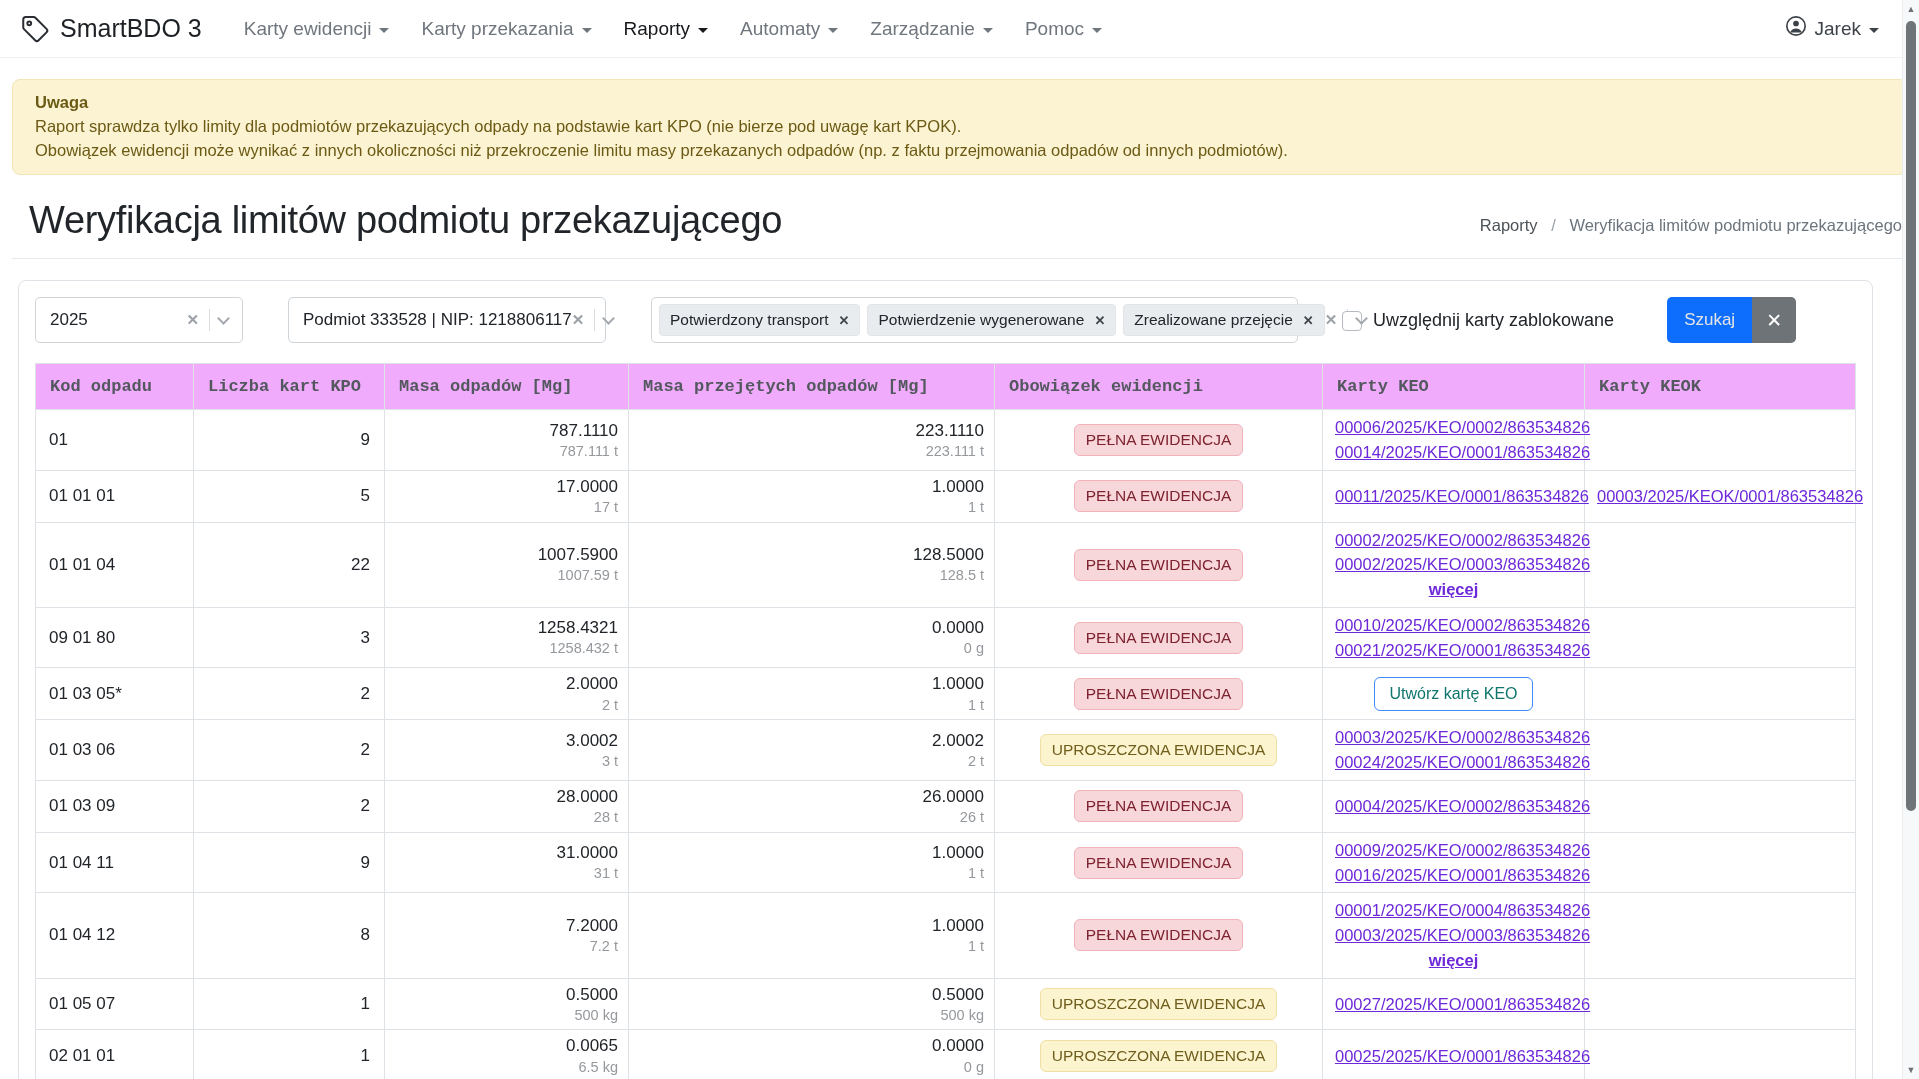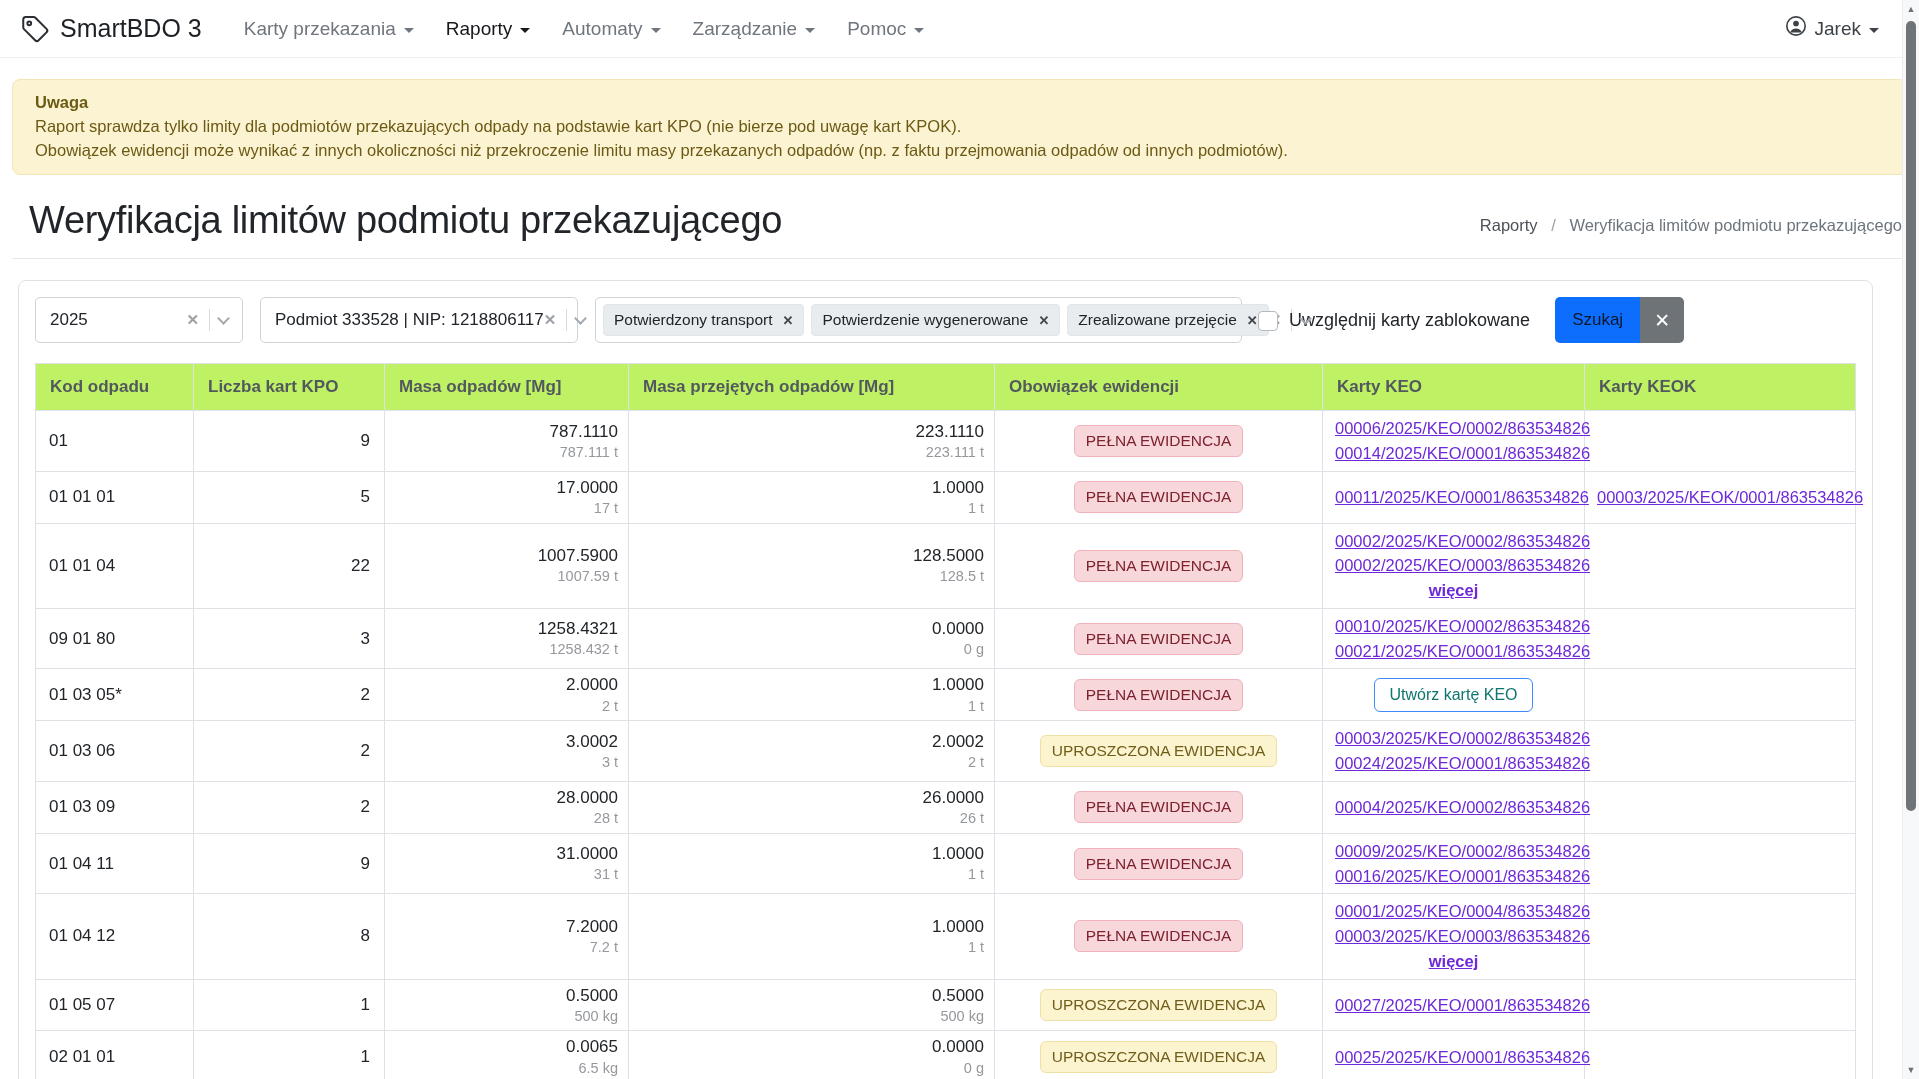--- a/index.html
+++ b/index.html
@@ -32,49 +32,49 @@
   .breadcrumb { font-size:16.5px; color:#6c757d; padding-bottom:7px; white-space:nowrap; }
   .breadcrumb .bc-parent { color:#4c5257; cursor:pointer; }
   .breadcrumb .bc-sep { margin:0 9px; color:#9aa0a6; }
   .page-divider { border-bottom:1px solid #e6e9ec; margin:0 12px; }
 
   
   .card { margin:21px 46px 0 18px; border:1px solid #dee2e6; border-radius:8px;
     padding:16px; height:820px; }
 
   
-  .filter-bar { display:flex; align-items:center; }
+  .filter-bar { display:flex; align-items:center;gap:28px; }
   .select { border:1px solid #cfd4d9; border-radius:5px; height:46px; display:flex;
     align-items:center; background:#fff; font-size:17px; cursor:pointer; }
   .select .sel-text { padding-left:14px; color:#212529; white-space:nowrap; }
   .sel-controls { margin-left:auto; display:flex; align-items:center; }
   .clear-x { color:#9ba1a6; font-size:15px; font-weight:bold; }
   .sel-divider { width:1px; height:22px; background:#d8dbe0; margin:0 9px 0 10px; }
   .chevron { width:9px; height:9px; border-right:2px solid #a3a9af; border-bottom:2px solid #a3a9af;
     transform:rotate(45deg); margin:-4px 14px 0 0; }
   .select-year { width:208px; margin-right:17px; }
   .select-entity { width:318px; margin-right:17px; }
   .multiselect { width:647px; padding-left:7px; }
   .tags { display:flex; gap:7px; }
   .tag { background:#e9ecef; border:1px solid #e1e4e8; border-radius:4px; padding:6px 10px;
     font-size:15.5px; color:#212529; display:flex; align-items:center; gap:10px; white-space:nowrap; }
   .tag .tag-x { font-size:13px; font-weight:bold; color:#3f4449; cursor:pointer; }
   .check-wrap { margin-left:16px; display:flex; align-items:flex-end; gap:11px; }
   .checkbox { width:20px; height:20px; border:1px solid #b4bac0; border-radius:4px; background:#fff; cursor:pointer; }
   .check-label { font-size:18px; color:#212529; }
   .btn-group { margin-left:25px; display:flex; }
-  .btn-search { background:#0d6efd; color:#0f172a; border:none; height:46px; padding:0 17px;
+  .btn-search { background:#0d6efd; color:#e5e5e5; border:none; height:46px; padding:0 17px;
     font-size:17px; border-radius:5px 0 0 5px; cursor:pointer; font-family:inherit; }
   .btn-clear { background:#6e7378; color:#fff; border:none; height:46px; width:44px;
     font-size:19px; border-radius:0 5px 5px 0; cursor:pointer; font-family:inherit; }
 
   
   table { width:100%; border-collapse:collapse; margin-top:20px; table-layout:fixed; }
-  th { background:#bef264; border:1px solid #dee2e6; padding:13px 14px; text-align:left;
-    color:#53585e; font-weight:bold; font-size:17px; }
+  th { background:#f0abfc; border:1px solid #dee2e6; padding:13px 14px; text-align:left;
+    color:#53585e; font-weight:bold; font-size:17px;font-family:Liberation Mono, monospace; }
   td { border:1px solid #dee2e6; padding:5px 12px; vertical-align:middle; font-size:17px; }
   td.c-code { padding-left:13px; }
   td.c-kpo { text-align:right; padding-right:14px; }
   td.c-mass { text-align:right; padding-right:10px; line-height:1.3; }
   td.c-mass .m-sub { font-size:14.5px; color:#95989c; }
   td.c-oblig { text-align:center; }
   td.c-keo, td.c-keok { text-align:center; line-height:1.5; }
   .badge { display:inline-block; padding:6px 11px; border-radius:6px; font-size:15.5px;
     border:1px solid; white-space:nowrap; }
   .badge.danger  { background:#f8d7da; border-color:#f1b2ba; color:#7e2230; }
@@ -99,20 +99,24 @@
   <div class="brand">
     <span>
       <svg width="30" height="30" viewBox="0 0 24 24" fill="none" stroke="#2a2e33" stroke-width="1.6">
         <path d="M21.2 11.9l-8.9-8.9c-.4-.4-.9-.6-1.4-.6H4.6c-1.1 0-2 .9-2 2v6.3c0 .5.2 1 .6 1.4l8.9 8.9c.8.8 2 .8 2.8 0l6.3-6.3c.8-.8.8-2 0-2.8z"></path>
         <circle cx="7.4" cy="7.4" r="1.5"></circle>
       </svg>
     </span>
     <span>SmartBDO 3</span>
   </div>
   <div class="nav-items">
+    <div class="nav-item">
+      <span>Karty ewidencji</span>
+        <span class="caret"></span>
+    </div>
     <div class="nav-item">
       <span>Karty przekazania</span>
         <span class="caret"></span>
     </div>
     <div class="nav-item active">
       <span>Raporty</span>
         <span class="caret"></span>
     </div>
     <div class="nav-item">
       <span>Automaty</span>

